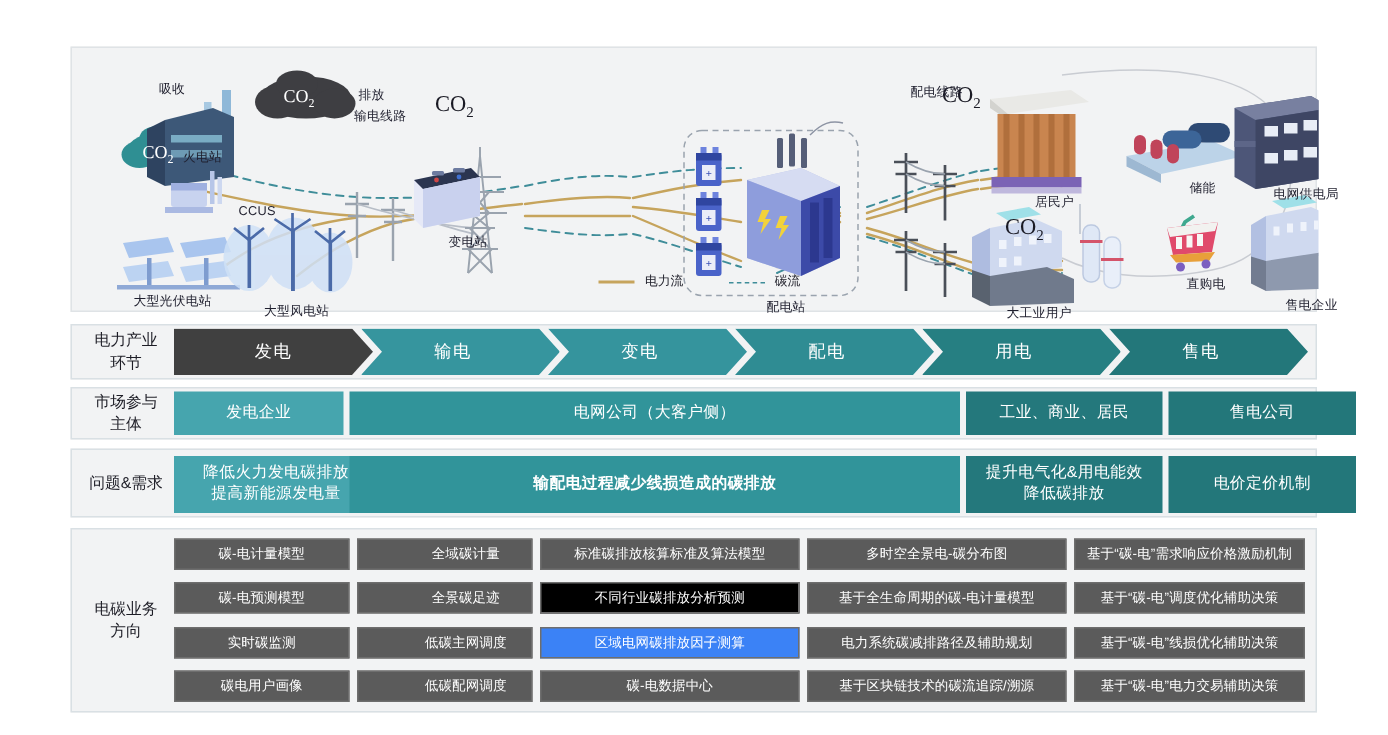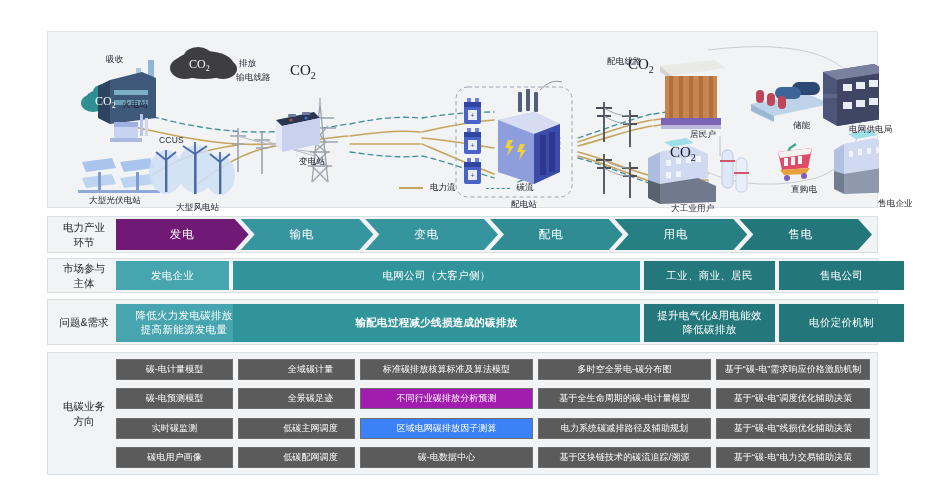--- a/index.html
+++ b/index.html
@@ -433,36 +433,36 @@
     <div class="dlabel" style="left:112px; top:170px;">大型风电站</div>
     <div class="dlabel" style="left:172px; top:40px;">输电线路</div>
     <div class="dlabel" style="left:235px; top:124px;">变电站</div>
     <div class="dlabel" style="left:447px; top:167px;">配电站</div>
     <div class="dlabel" style="left:543px; top:24px;">配电线路</div>
     <div class="dlabel" style="left:626px; top:97px;">居民户</div>
     <div class="dlabel" style="left:607px; top:171px;">大工业用户</div>
     <div class="dlabel" style="left:729px; top:88px;">储能</div>
     <div class="dlabel" style="left:727px; top:152px;">直购电</div>
     <div class="dlabel" style="left:785px; top:92px;">电网供电局</div>
-    <div class="dlabel" style="left:793px; top:166px;margin-left:21px;">售电企业</div>
+    <div class="dlabel" style="left:793px; top:166px;">售电企业</div>
 
     <div class="legend-row">
       <span class="lg-solid"></span>
       <span>电力流</span>
       <span class="gap"></span>
       <span class="lg-dash"></span>
       <span>碳流</span>
     </div>
   </div>
 
   <div class="band" id="band-process">
     <div class="band-label">电力产业
 环节</div>
     <div class="chev-track" id="chev-track">
-        <div class="chev first" style="left: 0px; width: 132.667px; background: #701a75; z-index: 6;">
+        <div class="chev first" style="left: 0px; width: 132.667px; background: #404040; z-index: 6;">
           <span style="left: 0px;">发电</span>
         </div>
         <div class="chev mid" style="left: 124.667px; width: 132.667px; background: rgb(54, 149, 158); z-index: 5;">
           <span>输电</span>
         </div>
         <div class="chev mid" style="left: 249.333px; width: 132.667px; background: rgb(53, 148, 157); z-index: 4;">
           <span>变电</span>
         </div>
         <div class="chev mid" style="left: 374px; width: 132.667px; background: rgb(47, 140, 147); z-index: 3;">
           <span>配电</span>
@@ -506,21 +506,21 @@
         <div class="matrix-row">
           <div class="cell c0" style="background: rgb(91, 91, 91);">碳-电计量模型</div>
           <div class="cell c1" style="background: rgb(91, 91, 91);">全域碳计量</div>
           <div class="cell c2" style="background: rgb(91, 91, 91);">标准碳排放核算标准及算法模型</div>
           <div class="cell c3" style="background: rgb(91, 91, 91);">多时空全景电-碳分布图</div>
           <div class="cell c4" style="background: rgb(91, 91, 91);">基于“碳-电”需求响应价格激励机制</div>
         </div>
         <div class="matrix-row">
           <div class="cell c0" style="background: rgb(91, 91, 91);">碳-电预测模型</div>
           <div class="cell c1" style="background: rgb(91, 91, 91);">全景碳足迹</div>
-          <div class="cell c2" style="background: #a21caf;">不同行业碳排放分析预测</div>
+          <div class="cell c2" style="background: #000000;">不同行业碳排放分析预测</div>
           <div class="cell c3" style="background: rgb(91, 91, 91);">基于全生命周期的碳-电计量模型</div>
           <div class="cell c4" style="background: rgb(91, 91, 91);">基于“碳-电”调度优化辅助决策</div>
         </div>
         <div class="matrix-row">
           <div class="cell c0" style="background: rgb(91, 91, 91);">实时碳监测</div>
           <div class="cell c1" style="background: rgb(91, 91, 91);">低碳主网调度</div>
           <div class="cell c2" style="background: #3b82f6; text-align: right;">区域电网碳排放因子测算</div>
           <div class="cell c3" style="background: rgb(91, 91, 91);">电力系统碳减排路径及辅助规划</div>
           <div class="cell c4" style="background: rgb(91, 91, 91);">基于“碳-电”线损优化辅助决策</div>
         </div>

